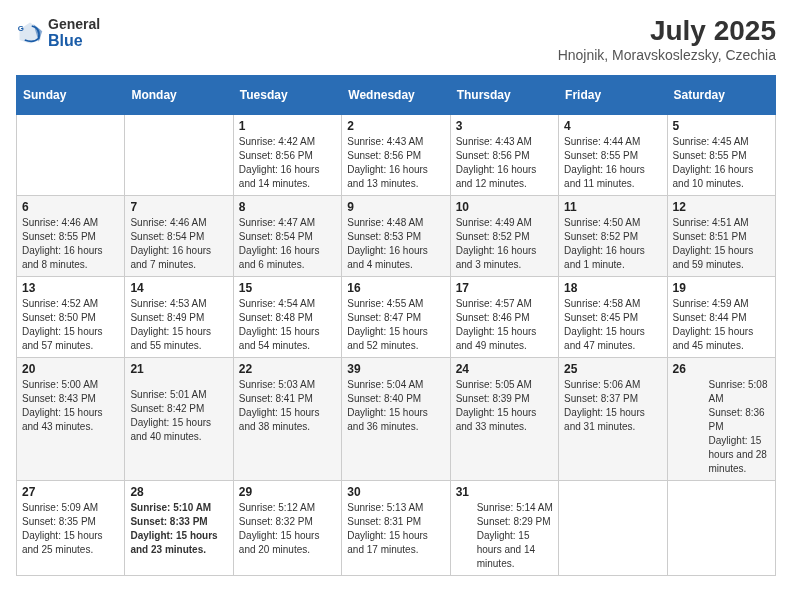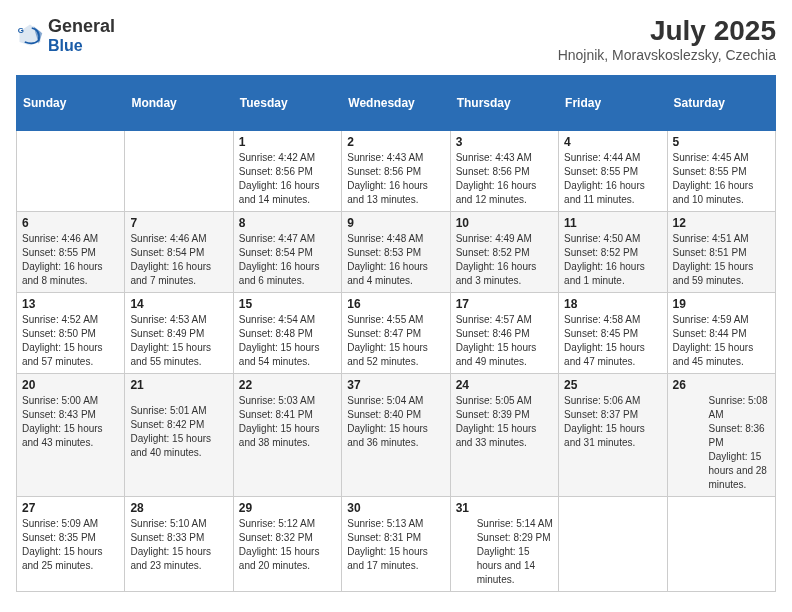--- a/index.html
+++ b/index.html
@@ -45,21 +45,21 @@
       color: #555;
     }
     table {
       width: 100%;
       border-collapse: collapse;
       font-size: 10.5px;
     }
     thead th {
       background: #2a6db5;
       color: #fff;
-      padding: 20px 6px;
+      padding: 12px 6px;
       text-align: left;
       font-size: 12px;
       font-weight: bold;
       border: 1px solid #2a6db5;
     }
     tbody td {
       border: 1px solid #ccc;
       vertical-align: top;
       padding: 4px 5px;
       width: 107px;
@@ -90,21 +90,21 @@
 <div class="header">
   <div class="logo">
     <svg class="logo-icon" viewBox="0 0 32 32" xmlns="http://www.w3.org/2000/svg">
       <rect width="32" height="32" fill="white"></rect>
       <polygon points="16,4 28,12 28,24 16,28 4,24 4,12" fill="#1a5ca8" opacity="0.15"></polygon>
       <polygon points="20,6 30,14 26,26" fill="#1a5ca8" opacity="0.5"></polygon>
       <text x="2" y="14" font-size="9" font-weight="bold" fill="#1a5ca8">G</text>
       <path d="M18 8 Q28 10 26 22 Q20 28 10 24" stroke="#1a5ca8" stroke-width="2" fill="none"></path>
     </svg>
     <div class="logo-text">
-      <div style="color:#333;font-size:18px;font-weight:bold;">General</div>
+      <div style="color:#333;font-size:14px;font-weight:bold;">General</div>
       <div style="color:#1a5ca8;font-size:16px;font-weight:bold;margin-top:-2px;">Blue</div>
     </div>
   </div>
   <div class="title-block">
     <div class="month-title">July 2025</div>
     <div class="subtitle">Hnojnik, Moravskoslezsky, Czechia</div>
   </div>
 </div>
 
 <table>
@@ -255,21 +255,21 @@
 Sunset: 8:42 PM
 Daylight: 15 hours and 40 minutes.</div>
         </td>
         <td>
           <div class="day-num">22</div>
           <div class="day-info" style="white-space: pre-line;">Sunrise: 5:03 AM
 Sunset: 8:41 PM
 Daylight: 15 hours and 38 minutes.</div>
         </td>
         <td>
-          <div class="day-num">37</div>
+          <div class="day-num">39</div>
           <div class="day-info" style="white-space: pre-line;">Sunrise: 5:04 AM
 Sunset: 8:40 PM
 Daylight: 15 hours and 36 minutes.</div>
         </td>
         <td>
           <div class="day-num">24</div>
           <div class="day-info" style="white-space: pre-line;">Sunrise: 5:05 AM
 Sunset: 8:39 PM
 Daylight: 15 hours and 33 minutes.</div>
         </td>
@@ -288,21 +288,21 @@
       </tr>
       <tr>
         <td>
           <div class="day-num">27</div>
           <div class="day-info" style="white-space: pre-line;">Sunrise: 5:09 AM
 Sunset: 8:35 PM
 Daylight: 15 hours and 25 minutes.</div>
         </td>
         <td>
           <div class="day-num">28</div>
-          <div class="day-info" style="white-space: pre-line;">Sunrise: 5:10 AM
+          <div class="day-info" style="white-space: pre-line; font-weight: bold;">Sunrise: 5:10 AM
 Sunset: 8:33 PM
 Daylight: 15 hours and 23 minutes.</div>
         </td>
         <td>
           <div class="day-num">29</div>
           <div class="day-info" style="white-space: pre-line;">Sunrise: 5:12 AM
 Sunset: 8:32 PM
 Daylight: 15 hours and 20 minutes.</div>
         </td>
         <td>

